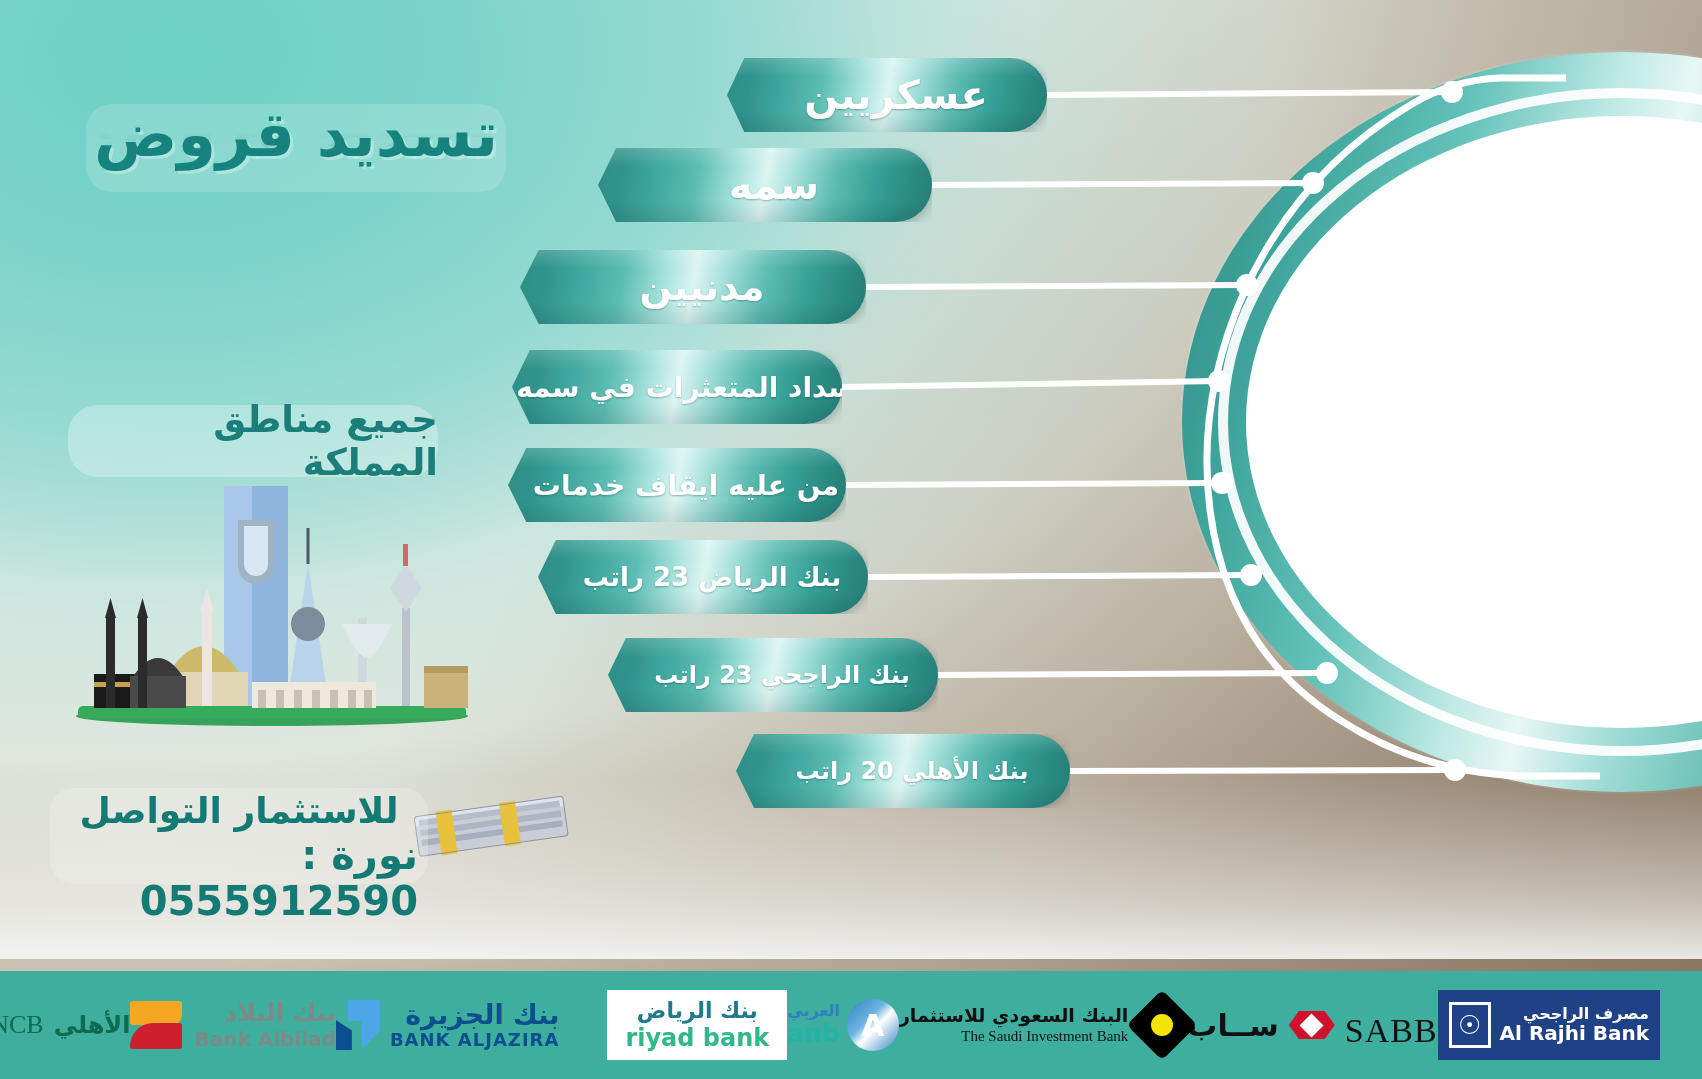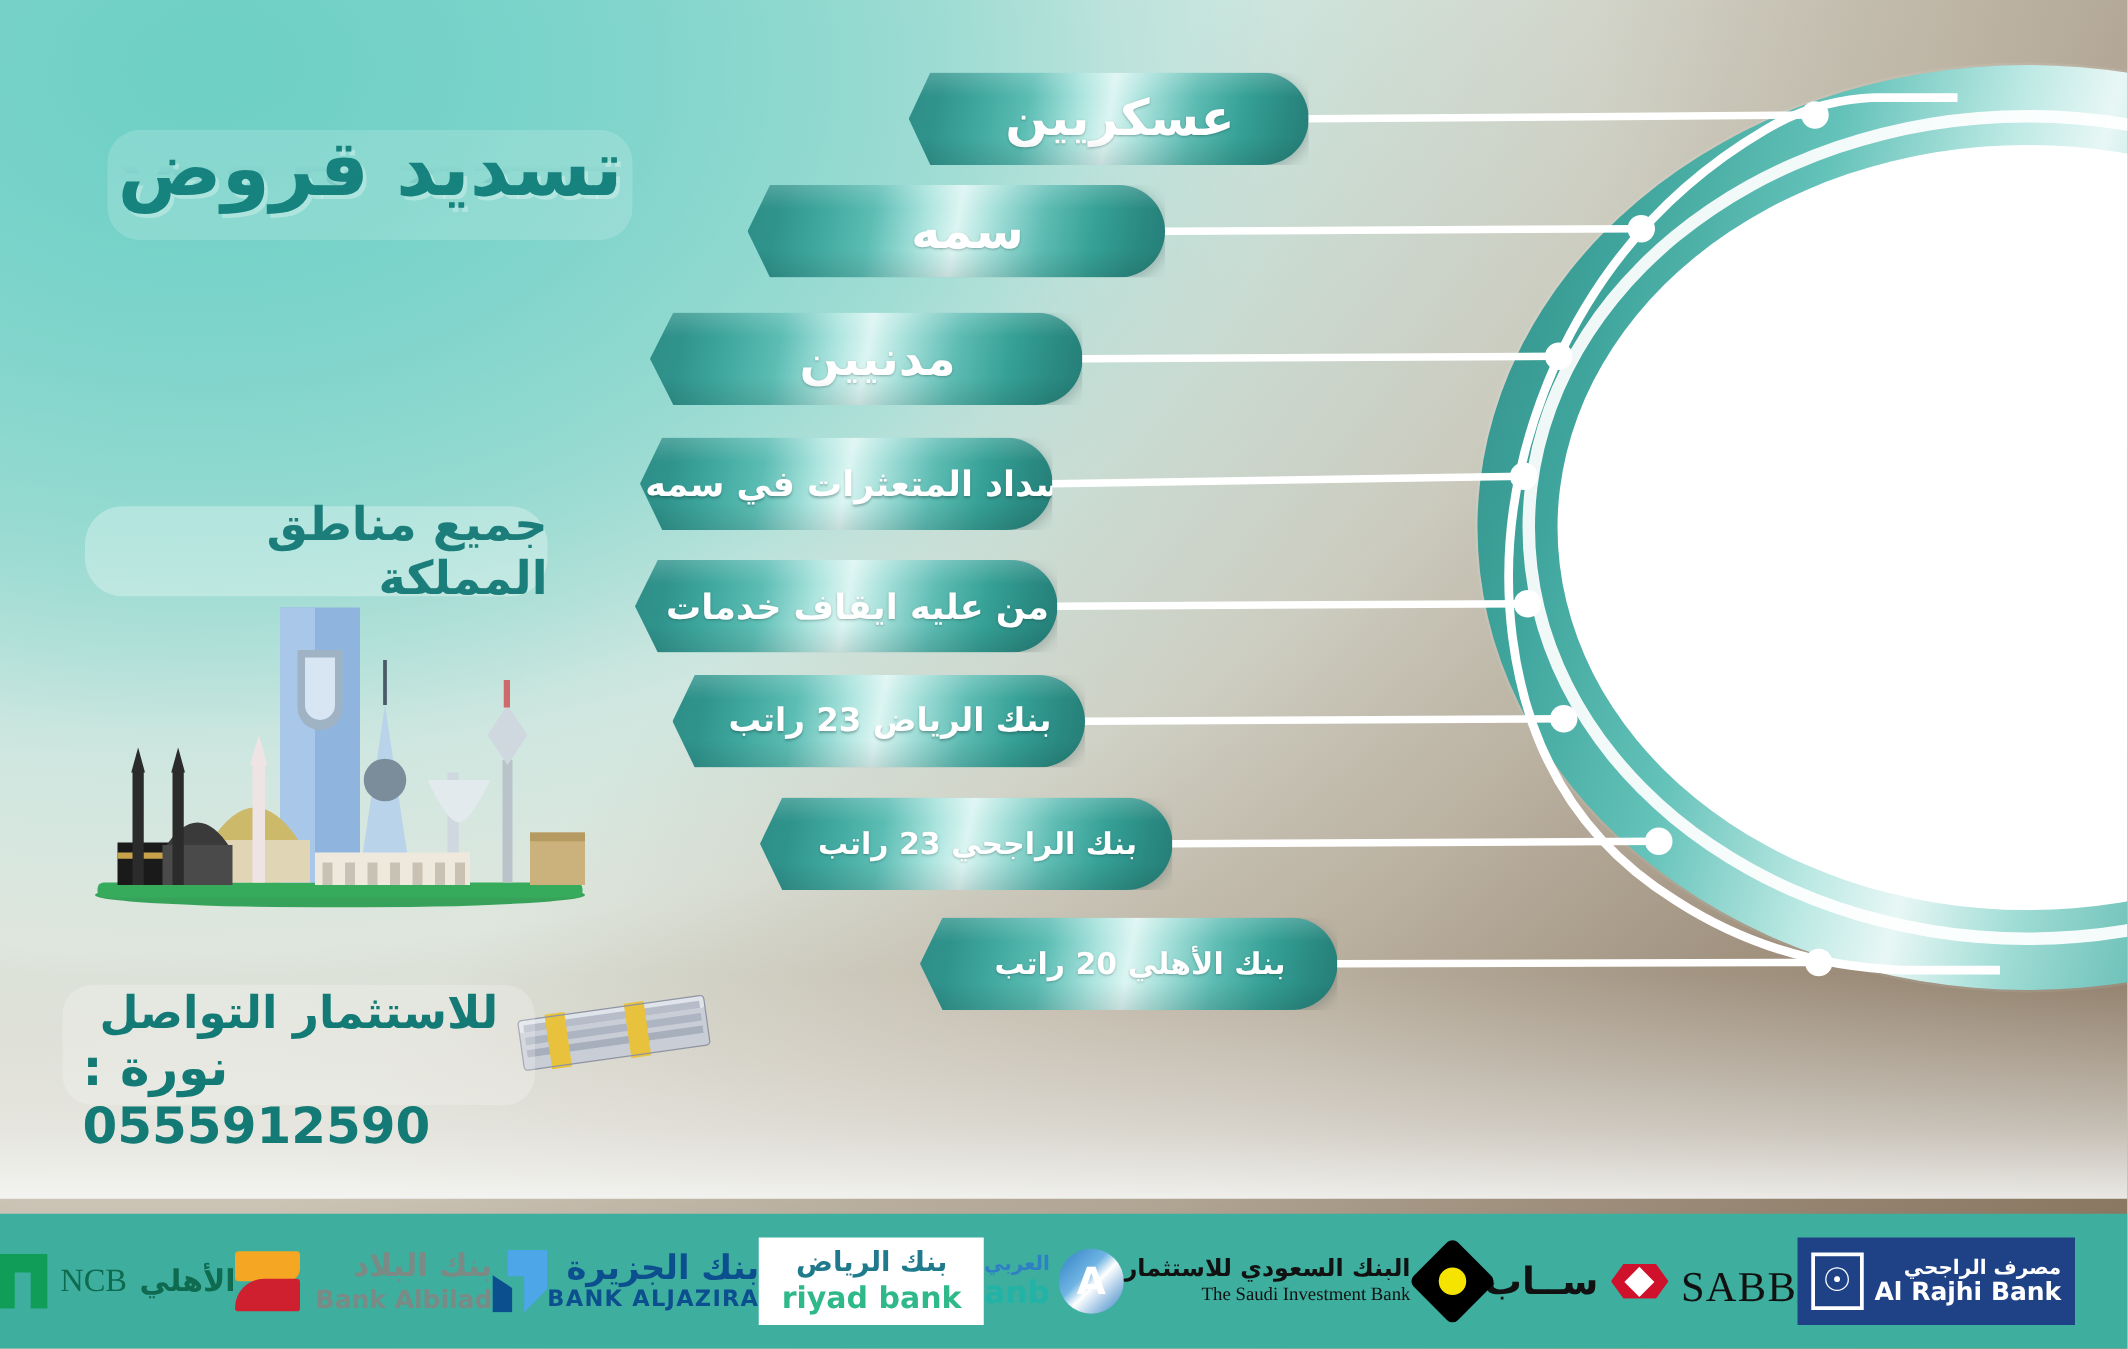--- a/index.html
+++ b/index.html
@@ -203,23 +203,23 @@
   .contact-line1{
     position:absolute;
     left:50px; top:790px;
     width:378px;
     text-align:center;
     font-size:36px; font-weight:bold;
     color:#137a76;
   }
   .contact-line2{
     position:absolute;
-    left:66px; top:832px;
+    left:40px; top:832px;
     width:378px;
-    text-align:left;
+    text-align:right;
     font-size:40px; font-weight:bold;
     color:#137a76;
     direction:rtl;
   }
 
   
   .skyline{
     position:absolute;
     left:72px; top:468px;
     width:400px; height:258px;
@@ -304,25 +304,26 @@
     color:#fff; font-size:30px; font-weight:bold;
   }
   .lg-anb .tx{ line-height:1.1; text-align:right; }
   .lg-anb .ar{ font-size:16px; color:#2f7fc4; font-weight:bold;}
   .lg-anb .en{ font-size:25px; color:#23b3a6; font-weight:bold;}
 
   .lg-riyad{
     background:#ffffff; padding:9px 18px;
     display:flex; flex-direction:column; align-items:center; gap:1px;
     direction:rtl;
+    margin-left:48px;
   }
   .lg-riyad .ar{ font-size:22px; color:#1f7a8c; font-weight:bold;}
   .lg-riyad .en{ font-size:24px; color:#2fb98b; font-weight:bold;}
 
-  .lg-jazira{ display:flex; align-items:center; direction:rtl;}
+  .lg-jazira{ display:flex; align-items:center; gap:10px; direction:rtl;}
   .lg-jazira .tx{ text-align:right; line-height:1.12;}
   .lg-jazira .ar{ font-size:27px; color:#0c4f8f; font-weight:bold;}
   .lg-jazira .en{ font-size:18px; color:#0c4f8f; font-weight:bold; letter-spacing:1px;}
   .lg-jazira .mark{
     width:44px; height:50px; position:relative;
   }
   .lg-jazira .mark .b1{
     position:absolute; right:0; top:0; width:32px; height:50px;
     background:#4da6e8;
     clip-path:polygon(0% 0%, 100% 0%, 100% 62%, 42% 100%, 42% 42%, 0% 42%);

